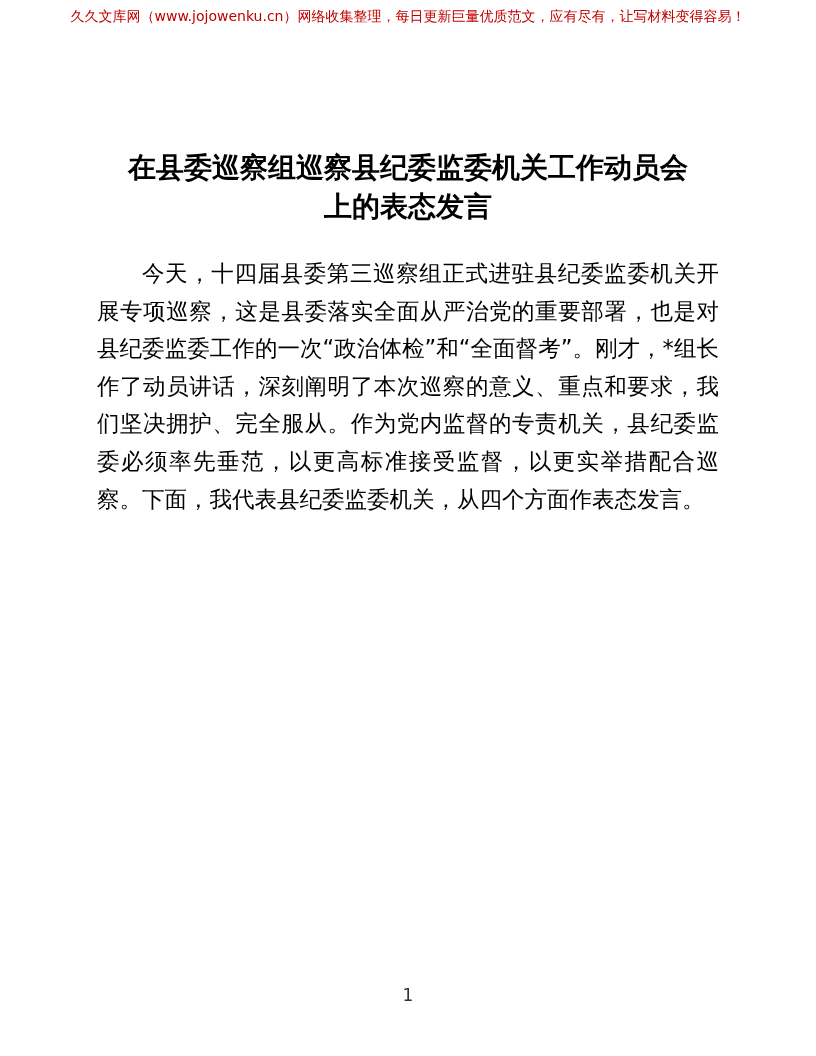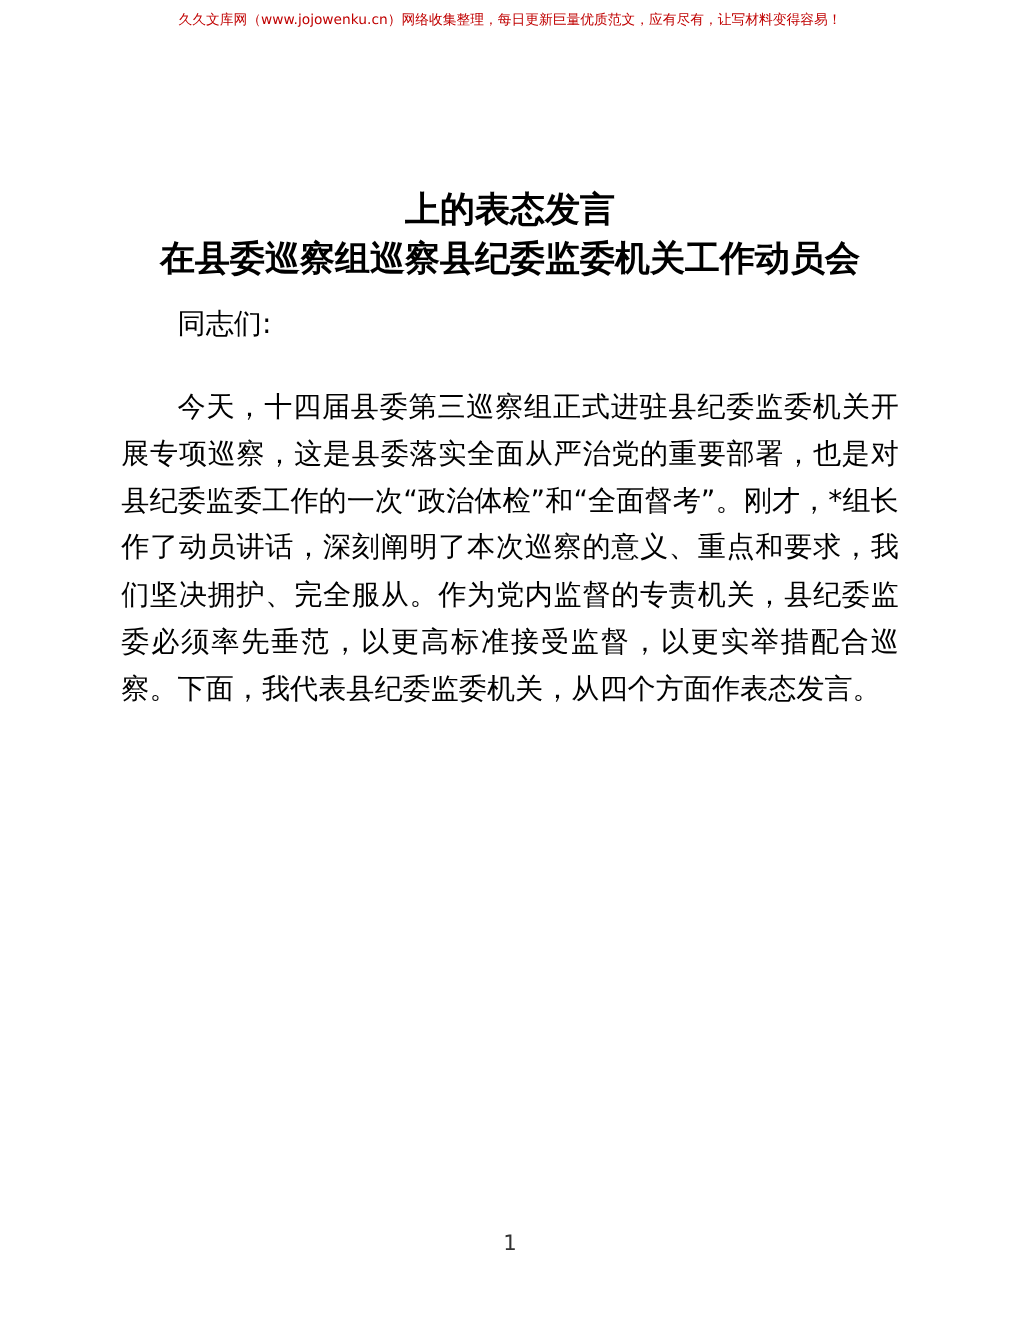--- a/index.html
+++ b/index.html
@@ -16,21 +16,21 @@
     overflow: hidden;
     font-family: "DejaVu Sans", "Liberation Sans", sans-serif;
     color: #000000;
   }
   .doc-header {
     position: absolute;
     top: 6px;
     left: 0;
     right: 0;
     text-align: center;
-    font-size: 11px;
+    font-size: 14px;
     line-height: 20px;
     color: #c00000;
     white-space: nowrap;
   }
   .content {
     position: absolute;
     top: 0;
     left: 97px;
     width: 622px;
   }
@@ -79,25 +79,24 @@
 </head>
 <body>
 
 <div class="page">
 
   <div class="doc-header">久久文库网（www.jojowenku.cn）网络收集整理，每日更新巨量优质范文，应有尽有，让写材料变得容易！</div>
 
   <div class="content">
 
     <h1 class="title">
+      <span class="title-line">在县委巡察组巡察县纪委监委机关工作动员会</span>
       <span class="title-line">上的表态发言</span>
-      <span class="title-line">在县委巡察组巡察县纪委监委机关工作动员会</span>
     </h1>
 
-    <p class="para salutation">同志们:</p>
 
     <p class="para para-intro">今天，十四届县委第三巡察组正式进驻县纪委监委机关开展专项巡察，这是县委落实全面从严治党的重要部署，也是对县纪委监委工作的一次“政治体检”和“全面督考”。刚才，*组长作了动员讲话，深刻阐明了本次巡察的意义、重点和要求，我们坚决拥护、完全服从。作为党内监督的专责机关，县纪委监委必须率先垂范，以更高标准接受监督，以更实举措配合巡察。下面，我代表县纪委监委机关，从四个方面作表态发言。</p>
 
 
 
   </div>
 
   <div class="page-number">1</div>
 
 </div>

